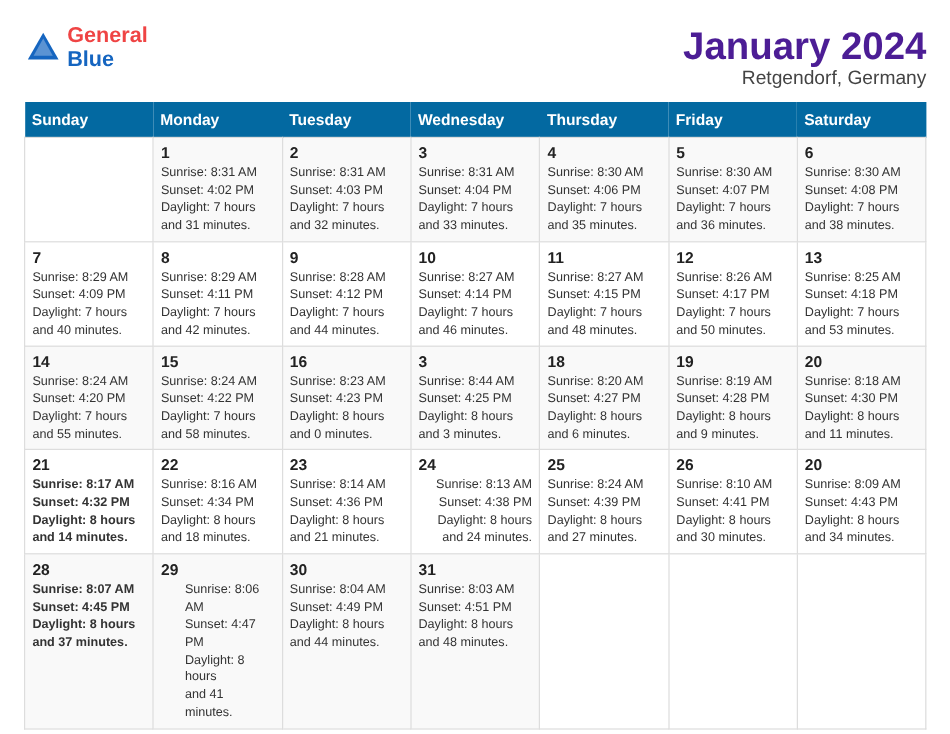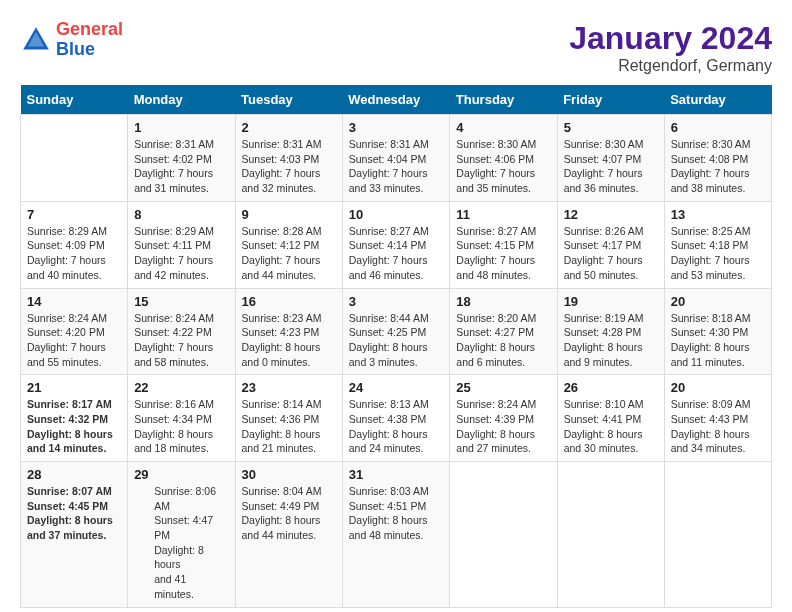--- a/index.html
+++ b/index.html
@@ -287,21 +287,21 @@
         </td>
         <td>
           <span class="day-number">23</span>
           <div class="day-info" style="white-space: pre-line;">Sunrise: 8:14 AM
 Sunset: 4:36 PM
 Daylight: 8 hours
 and 21 minutes.</div>
         </td>
         <td>
           <span class="day-number">24</span>
-          <div class="day-info" style="white-space: pre-line;">Sunrise: 8:13 AM
+          <div class="day-info" style="white-space: pre-line; text-align: right;">Sunrise: 8:13 AM
 Sunset: 4:38 PM
 Daylight: 8 hours
 and 24 minutes.</div>
         </td>
         <td>
           <span class="day-number">25</span>
           <div class="day-info" style="white-space: pre-line;">Sunrise: 8:24 AM
 Sunset: 4:39 PM
 Daylight: 8 hours
 and 27 minutes.</div>

